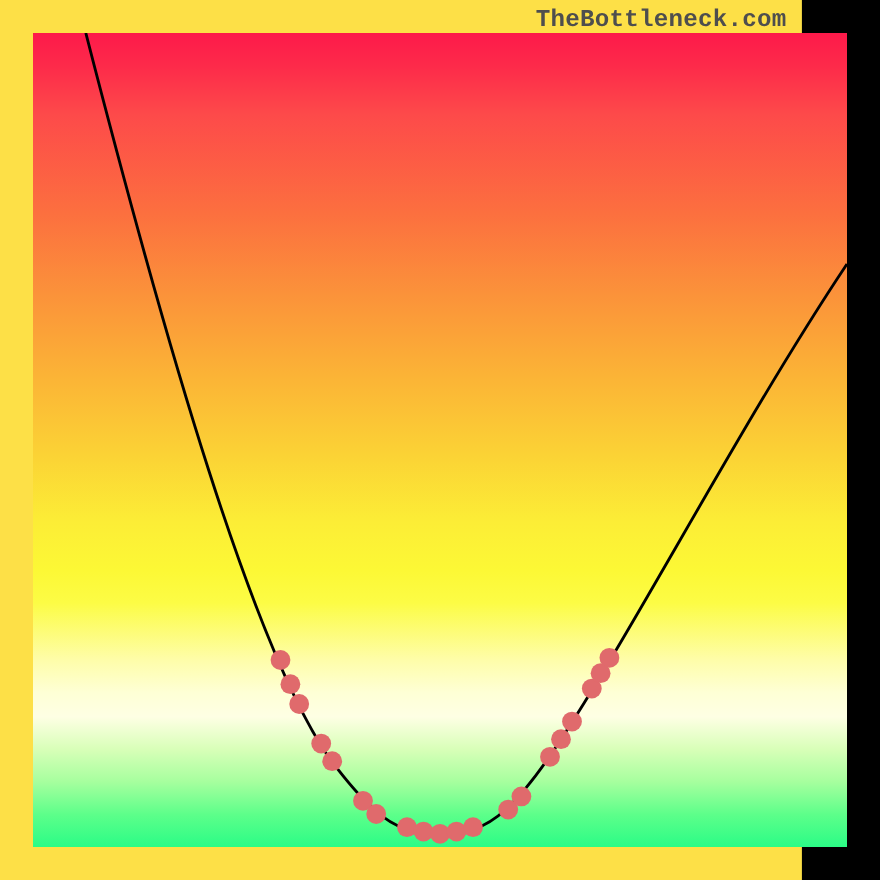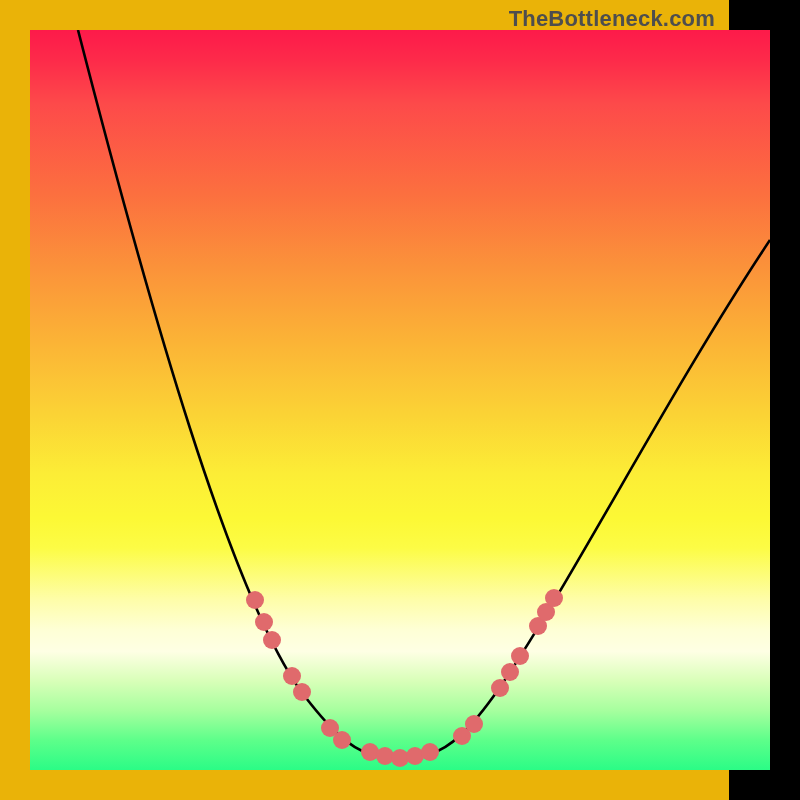--- a/index.html
+++ b/index.html
@@ -8,21 +8,22 @@
     width: 800px;
     height: 800px;
     overflow: hidden;
     background: #000;
     font-family: Arial, Helvetica, sans-serif;
   }
   .stage {
     position: relative;
     width: 729px;
     height: 800px;
-    background: #eab308;
+    background: #fde047;
+    font-family: Liberation Mono, monospace;
   }
   .watermark {
     position: absolute;
     top: 6px;
     right: 14px;
     color: #4e4e4e;
     font-size: 22px;
     font-weight: 600;
     letter-spacing: 0.2px;
     z-index: 20;

